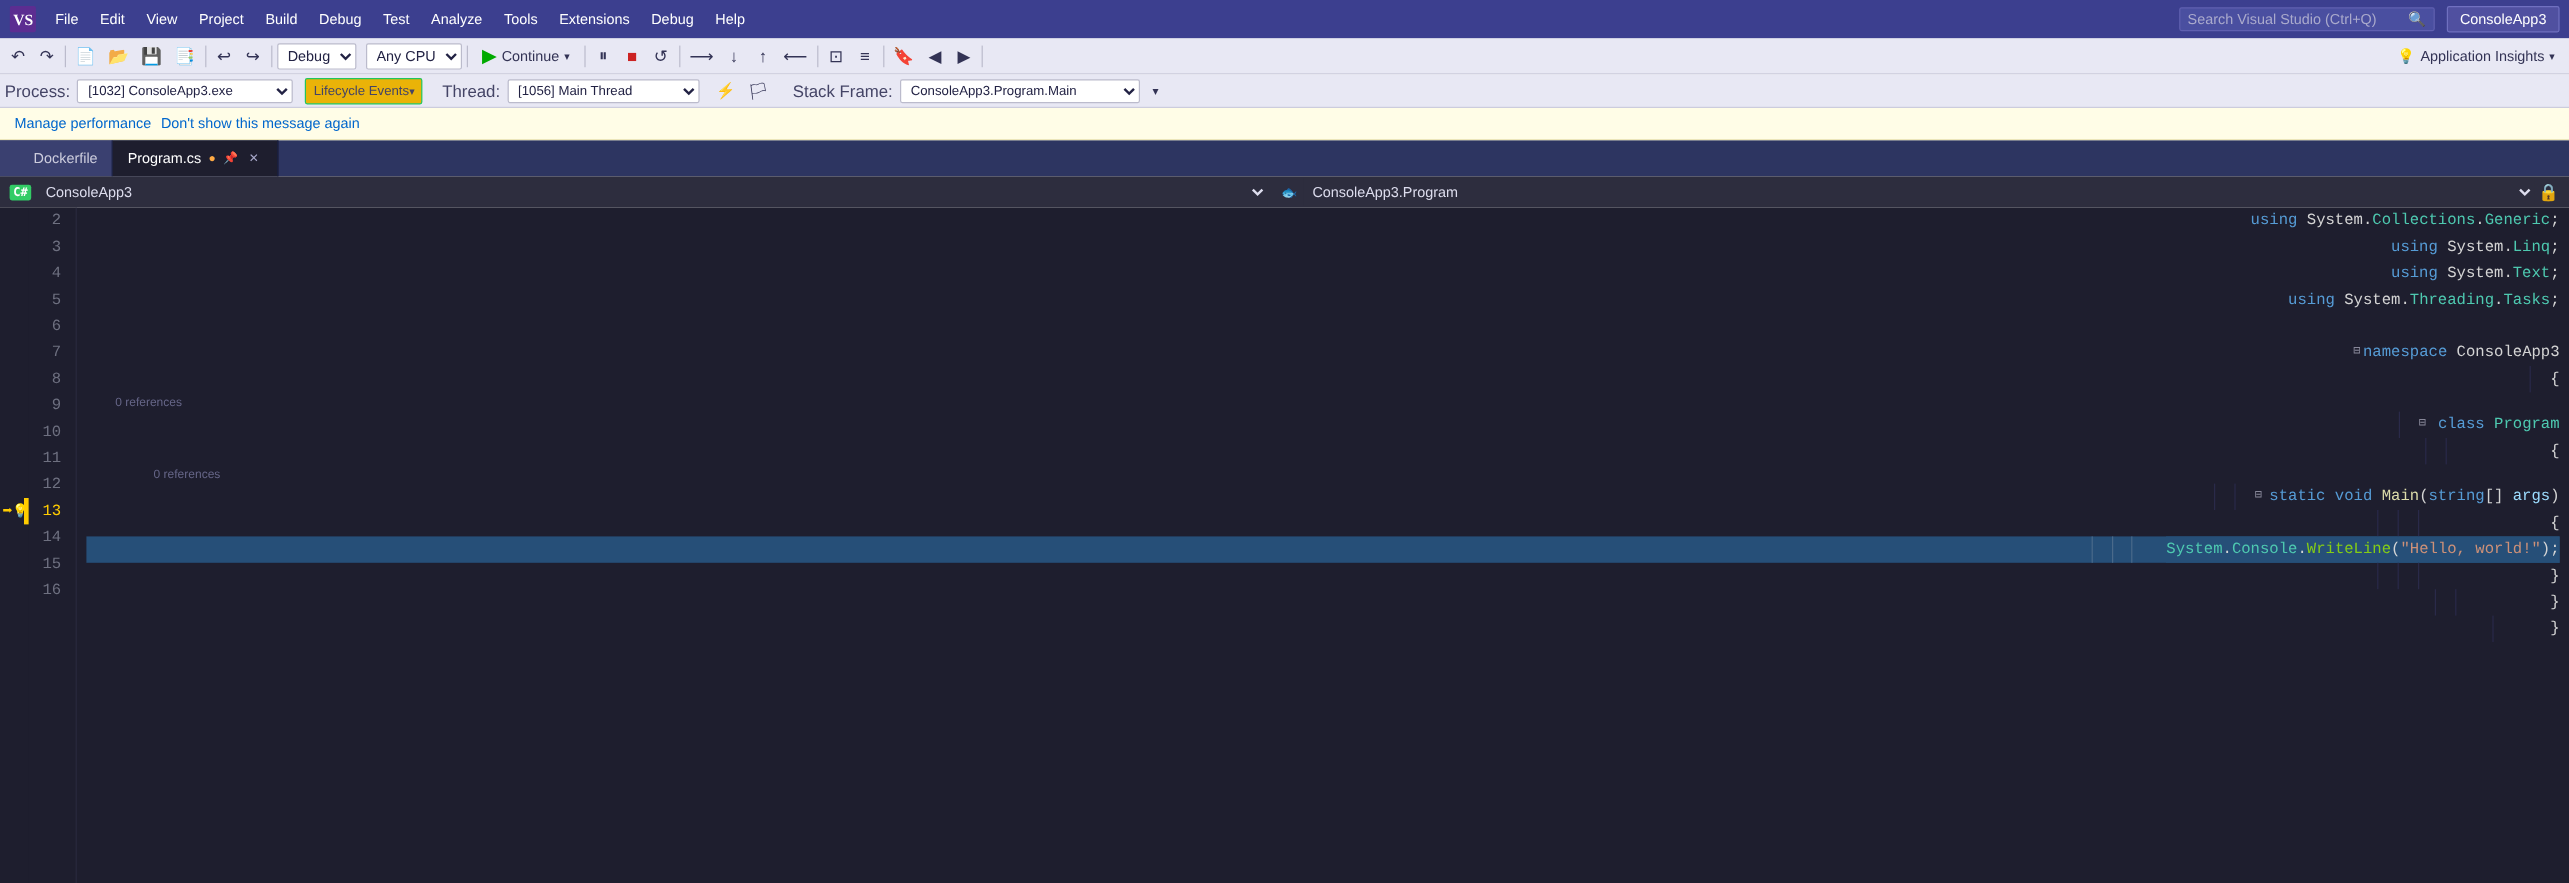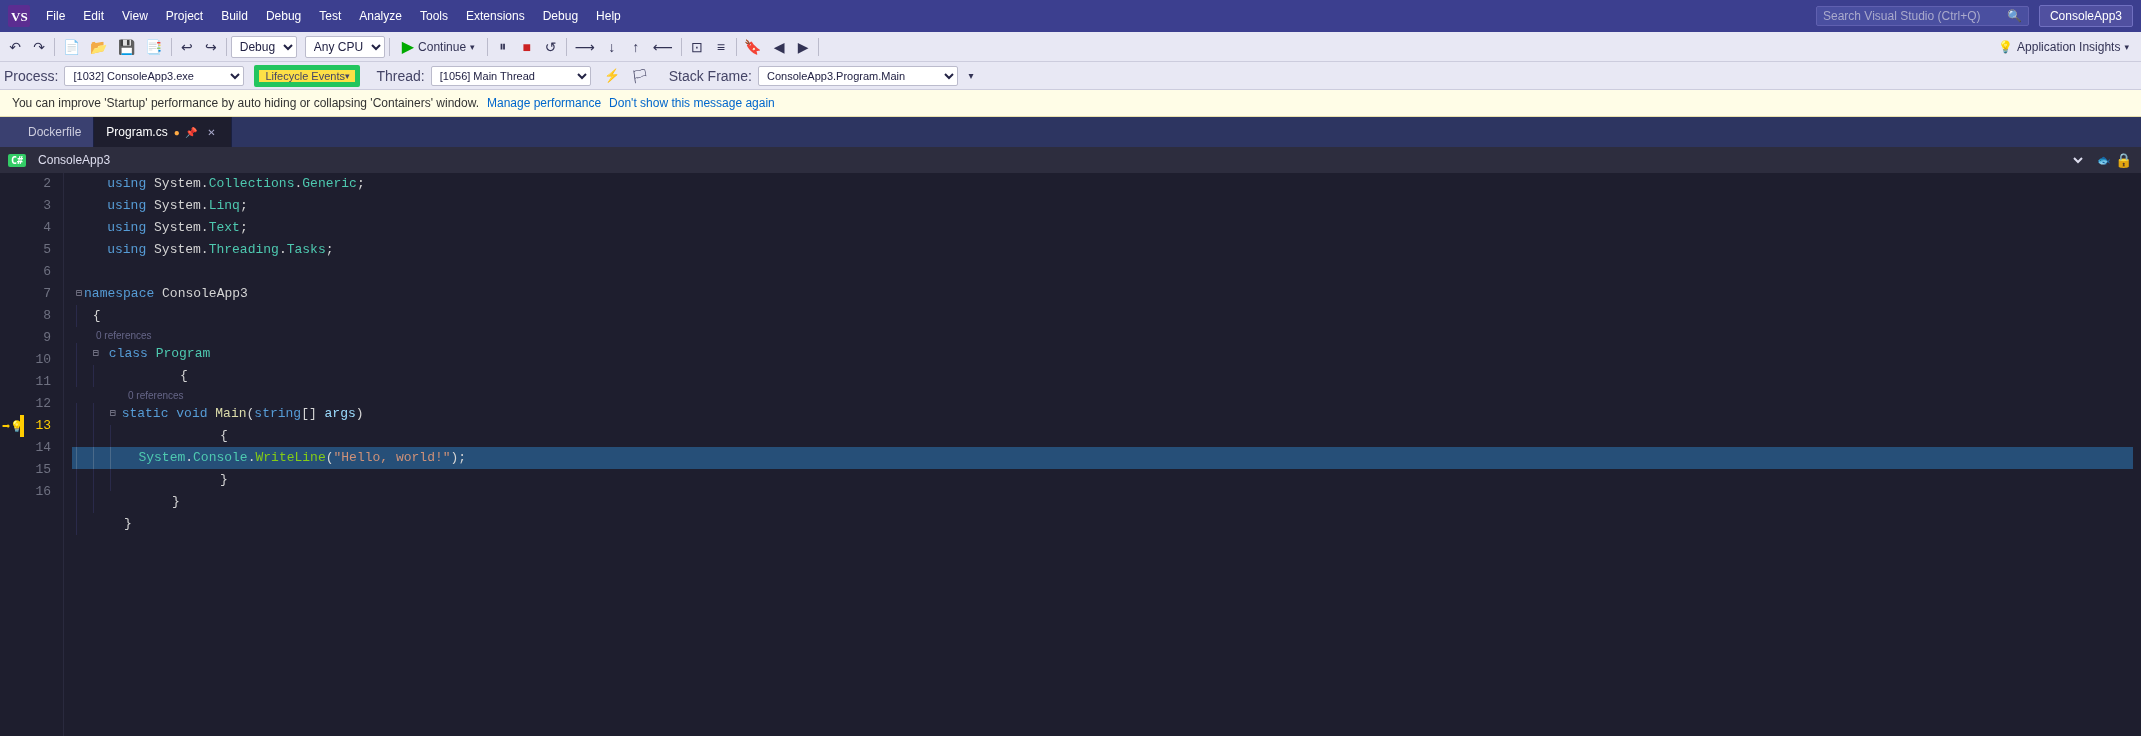--- a/index.html
+++ b/index.html
@@ -256,20 +256,21 @@
       overflow: hidden;
     }
     .code-line {
       height: 22px;
       display: flex;
       align-items: center;
       padding-left: 4px;
       white-space: pre;
       font-size: 13px;
       line-height: 22px;
+      justify-content: flex-end;
     }
     .code-line.highlighted {
       background: #264f78;
     }
     .kw { color: #569cd6; }
     .ref-label {
       font-size: 10px;
       color: #666688;
       font-family: 'Segoe UI', sans-serif;
     }
@@ -372,42 +373,41 @@
       <span style="font-size:9px;">▾</span>
     </button>
   </div>
 
   <div class="debug-toolbar">
     <span class="debug-label">Process:</span>
     <select class="debug-dropdown" style="width:180px;">
       <option>[1032] ConsoleApp3.exe</option>
     </select>
     <div style="width:6px"></div>
-    <button class="toolbar-btn" style="font-size:11px; color:#444466; padding:1px 6px; border:5px solid #22c55e; background:#fde047; border-radius:2px;">
+    <button class="toolbar-btn" style="font-size:11px; color:#444466; padding:1px 6px; border:1px solid #22c55e; background:#eab308; border-radius:2px;">
       <span>Lifecycle Events</span>
       <span style="font-size:9px;">▾</span>
     </button>
     <div style="width:12px"></div>
     <span class="debug-label">Thread:</span>
     <select class="debug-dropdown" style="width:160px;">
       <option>[1056] Main Thread</option>
     </select>
     <div style="width:6px"></div>
     <button class="toolbar-btn" style="font-size:13px;">⚡</button>
     <button class="toolbar-btn">🏳</button>
     <div style="width:12px"></div>
     <span class="debug-label">Stack Frame:</span>
     <select class="debug-dropdown" style="width:280px;">
       <option>ConsoleApp3.Program.Main</option>
     </select>
     <button class="toolbar-btn" style="font-size:10px;">▾</button>
   </div>
 
   <div class="info-bar">
-    <span>You can improve 'Startup' performance by auto hiding or collapsing 'Containers' window.</span>
     <a class="info-bar-link">Manage performance</a>
     <a class="info-bar-link">Don't show this message again</a>
   </div>
 
   <div class="tab-bar">
     <div class="tab inactive">
       <span>Dockerfile</span>
     </div>
     <div class="tab active">
       <span>Program.cs</span>
@@ -417,20 +417,23 @@
     </div>
   </div>
 
   <div class="editor-nav">
     <span class="nav-icon" style="background:#3c6;color:white;font-size:10px;padding:1px 3px;border-radius:2px;font-family:monospace;font-weight:bold;">C#</span>
     <select class="nav-dropdown">
       <option>ConsoleApp3</option>
     </select>
     <span class="nav-sep"></span>
     <span style="font-size:11px;color:#88aaff;">🐟</span>
+    <select class="nav-dropdown">
+      <option>ConsoleApp3.Program</option>
+    </select>
     <span class="nav-lock">🔒</span>
   </div>
 
   <div class="editor-area">
     <div class="code-container">
 
       <div class="gutter">
         <div class="gutter-cell"></div>
         <div class="gutter-cell"></div>
         <div class="gutter-cell"></div>

